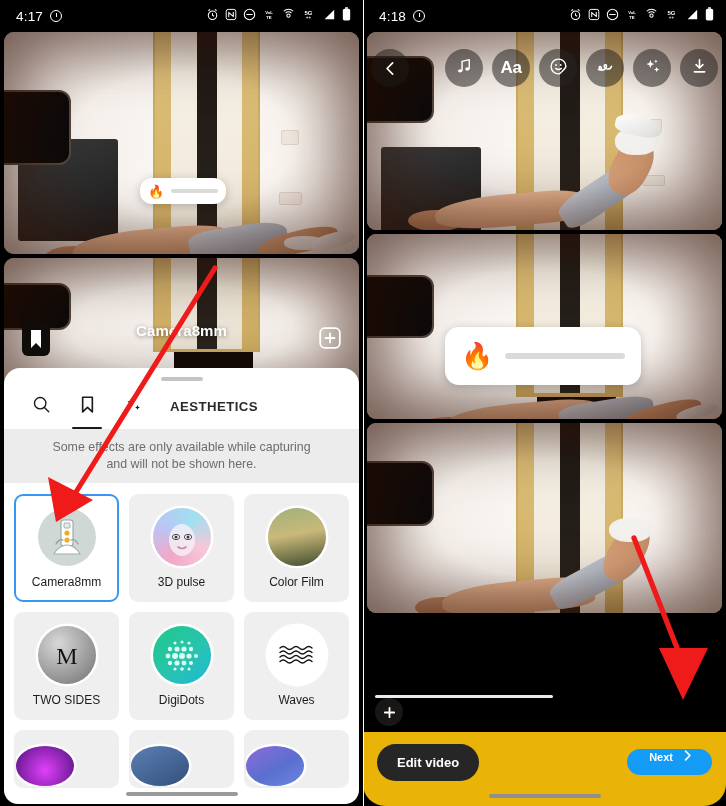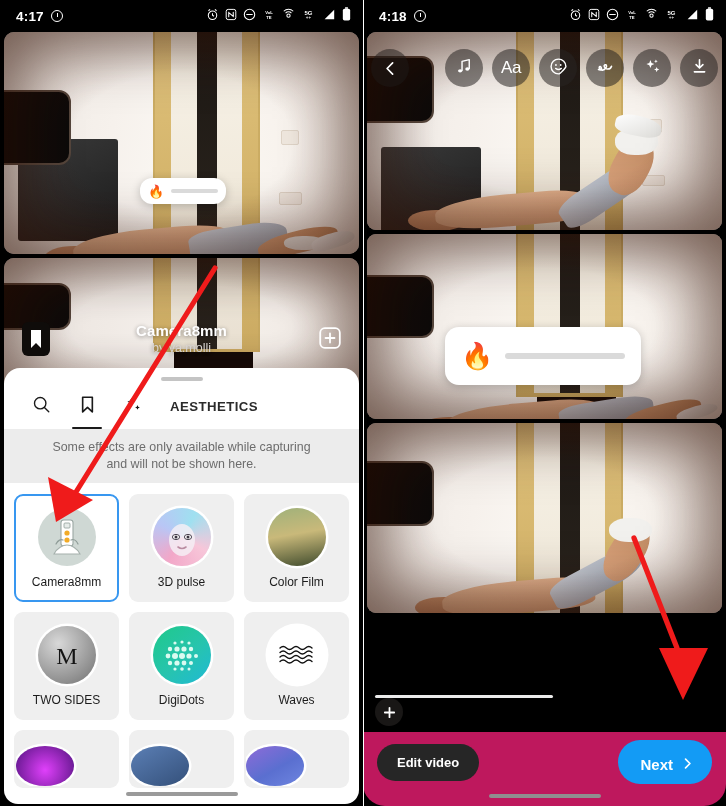--- a/index.html
+++ b/index.html
@@ -15,21 +15,21 @@
   .phone { position: relative; width: 363px; height: 806px; overflow: hidden; background: #000; }
   .phone-inner { position:absolute; inset:0; border-radius: 22px; overflow: hidden; background:#000; }
 
   
   .statusbar {
     position: absolute; top: 0; left: 0; right: 0; height: 32px;
     display: flex; align-items: center; justify-content: space-between;
     padding: 0 12px 0 16px; color: #fff; z-index: 40; background:#000;
   }
   .sb-left { display:flex; align-items:center; gap:7px; }
-  .sb-time { font-size: 13.5px; font-weight: 700; letter-spacing:.2px; }
+  .sb-time { font-size: 13.5px; font-weight: 400; letter-spacing:.2px; }
   .sb-dot-icon { width: 12px; height: 12px; border:1.3px solid #fff; border-radius:50%;
       position:relative; }
   .sb-dot-icon::after{ content:""; position:absolute; left:5px; top:2.2px; width:1.2px; height:4px; background:#fff;}
   .sb-right { display:flex; align-items:center; gap:6px; }
   .sb-ic { display:block; }
 
   
   .media { position:absolute; left:0; right:0; overflow:hidden; }
   .vframe { position:absolute; left:0; right:0; overflow:hidden; background:#120a07; }
 
@@ -134,43 +134,43 @@
       width:112px; height:4px; border-radius:99px; background:#9a9a9a; z-index:30; }
 
   
   .toolbar { position:absolute; top:40px; left:0; right:0; height:56px;
       display:flex; align-items:center; z-index:30; padding: 0 8px; gap:9px; }
   .tb-btn { width:38px; height:38px; border-radius:50%;
       background: rgba(40,36,34,.55); display:flex; align-items:center; justify-content:center;
       flex:0 0 auto; }
   .tb-back { background:rgba(30,26,24,.5); margin-right:5px; }
   .tb-spacer { flex:1; }
-  .tb-aa { color:#fff; font-size:17px; font-weight:400; letter-spacing:-.4px; }
+  .tb-aa { color:#fff; font-size:17px; font-weight:700; letter-spacing:-.4px; }
 
   .rail { position:absolute; left:0; right:0; top:32px; bottom:118px; overflow:hidden; }
   .clip { position:absolute; left:4px; right:4px; border-radius:9px; overflow:hidden;
       background:#130b08; }
 
   .caption-row { position:absolute; left:0; right:0; bottom:80px;
       display:flex; align-items:center; gap:9px; padding:0 12px; z-index:30; }
   .plus-btn { width:28px; height:28px; border-radius:50%; background:rgba(35,32,30,.72);
       display:flex; align-items:center; justify-content:center; flex:0 0 auto; }
   .chip { background:rgba(28,26,25,.86); color:#fff; font-size:12.6px; font-weight:500;
       border-radius:16px; padding:8px 13px; white-space:nowrap; }
 
   .timeline { position:absolute; left:12px; bottom:108px; width:178px; height:3px;
       background:rgba(255,255,255,.92); border-radius:99px; z-index:30; }
 
-  .bottombar { position:absolute; left:0; right:0; bottom:0; height:74px; background:#be185d;
+  .bottombar { position:absolute; left:0; right:0; bottom:0; height:74px; background:#eab308;
       display:flex; align-items:center; justify-content:space-between; padding:0 14px 14px;
       z-index:30; }
   .btn-edit { background:#262626; color:#fff; font-size:13px; font-weight:600;
       border-radius:20px; padding:11px 20px; }
-  .btn-next { background:#139bf5; color:#fff; font-size:15px; font-weight:700;
-      border-radius:22px; padding:16px 18px 11px 22px; display:flex; align-items:center; gap:8px; }
+  .btn-next { background:#139bf5; color:#fff; font-size:11px; font-weight:700;
+      border-radius:22px; padding:0 18px 11px 22px; display:flex; align-items:center; gap:8px; }
 
   
   .arrow-layer { position:absolute; inset:0; pointer-events:none; z-index:60; }
 
   .divider { position:absolute; left:363px; top:0; bottom:0; width:1px; background:#fff; z-index:55; }
 </style>
 </head>
 <body>
 
 <div class="stage">
@@ -230,21 +230,20 @@
 
       <div class="save-badge">
         <svg viewBox="0 0 22 22" width="22" height="22">
           <rect x="1.2" y="1.2" width="19.6" height="19.6" rx="4.5" fill="none" stroke="#ffffff" stroke-width="1.8"></rect>
           <path d="M11 6.5v9M6.5 11h9" stroke="#ffffff" stroke-width="1.8" stroke-linecap="round"></path>
         </svg>
       </div>
 
       <div class="attr" style="top:322px;">
         <div class="attr-title">Camera8mm</div>
-        <div class="attr-by">by ya.molli</div>
       </div>
 
       <div class="sheet">
         <div class="sheet-grabber"></div>
 
         <div class="sheet-tabs">
           <div class="tab icon-tab">
             <span>
               <svg viewBox="0 0 22 22" width="19" height="19">
                 <circle cx="9.5" cy="9.5" r="6.6" fill="none" stroke="#1a1a1a" stroke-width="1.6"></circle>

